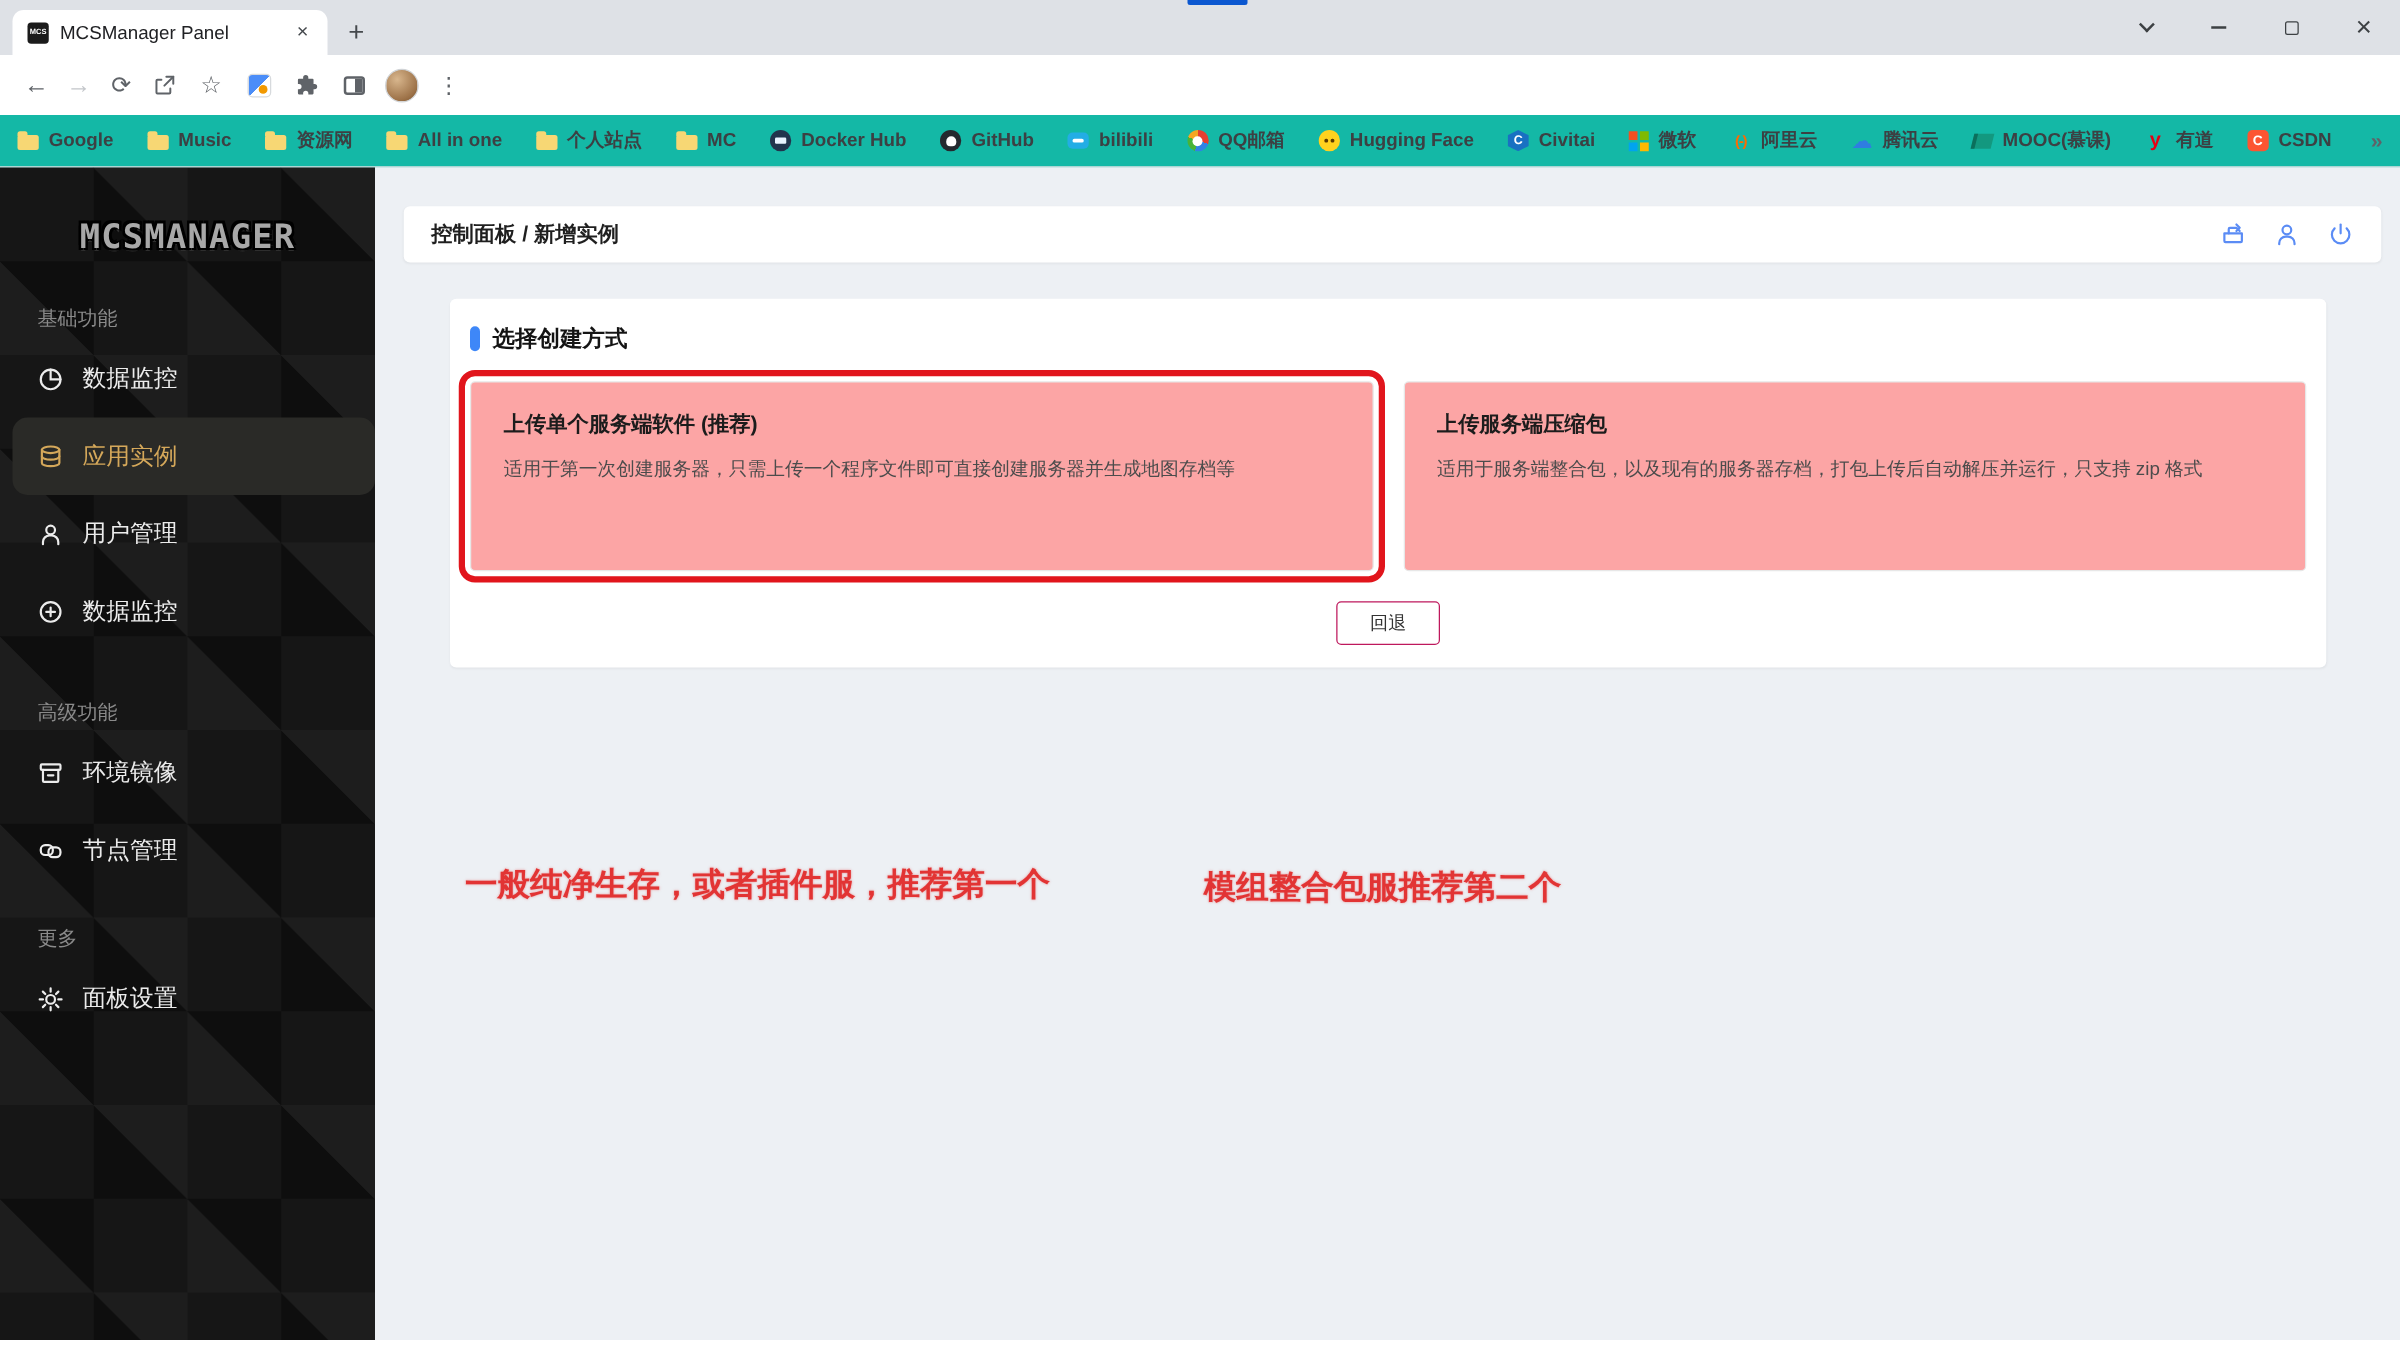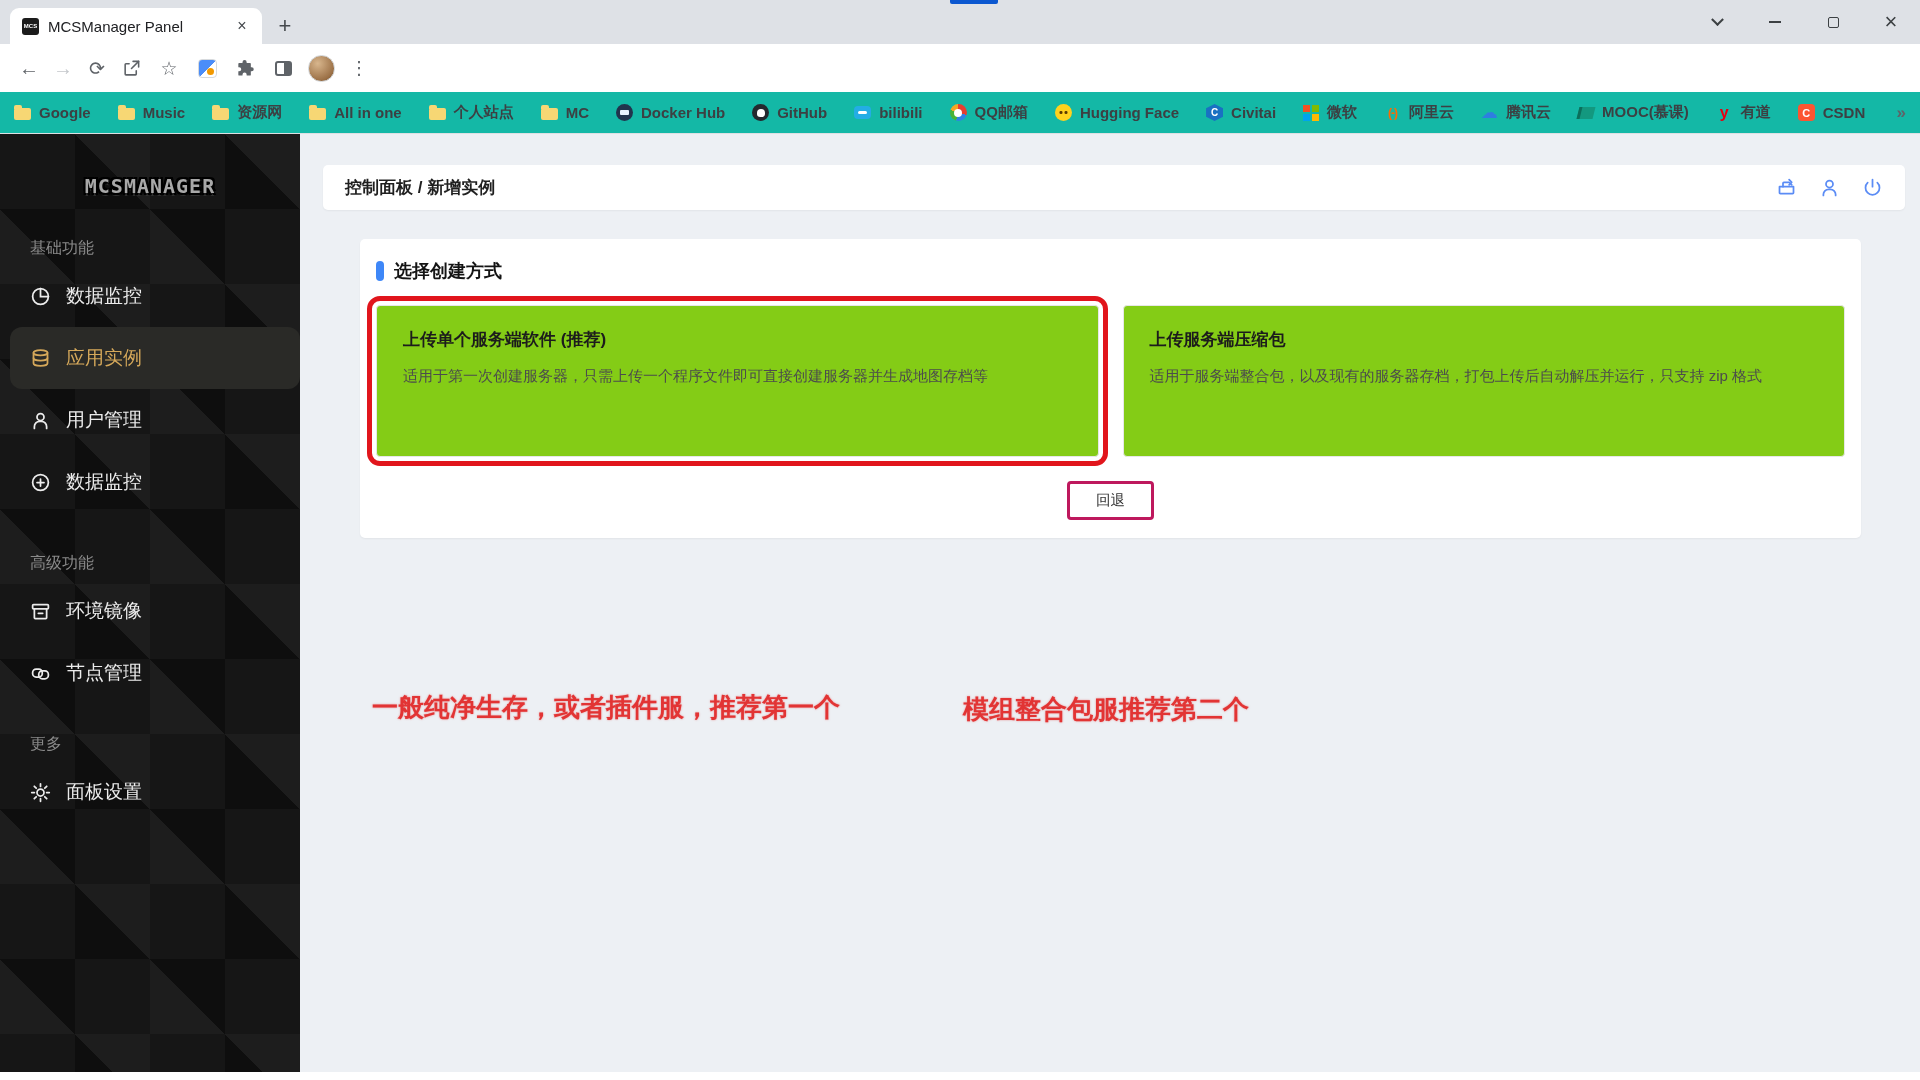--- a/index.html
+++ b/index.html
@@ -95,21 +95,21 @@
   .i-csdn::after { content:"C"; }
 
   
   .page { display:flex; height:938px; }
   .sidebar { width:300px; height:100%; flex:none; background-color:#161616;
     background-image:
       linear-gradient(45deg, rgba(255,255,255,.03) 25%, transparent 25%, transparent 75%, rgba(255,255,255,.03) 75%),
       linear-gradient(45deg, rgba(0,0,0,.35) 25%, transparent 25%, transparent 75%, rgba(0,0,0,.35) 75%);
     background-size:150px 150px; background-position:0 0,75px 75px; padding-top:40px; }
   .logo { text-align:center; font-family:"DejaVu Sans Mono","Liberation Mono",monospace;
-    font-weight:bold; font-size:20px; letter-spacing:1px; color:#a8a8a8;
+    font-weight:bold; font-size:27px; letter-spacing:1px; color:#a8a8a8;
     text-shadow:-2px -2px 0 #000, 2px -2px 0 #000, -2px 2px 0 #000, 2px 2px 0 #000, 0 3px 0 #2e2e2e; }
   .sec-title { color:#8a8a8a; font-size:16px; margin:40px 0 6px 30px; }
   .side-item { height:62px; display:flex; align-items:center; padding-left:30px; color:#ececec;
     font-size:19px; cursor:pointer; }
   .side-item svg { width:21px; height:21px; margin-right:15px; flex:none; }
   .side-item.active { background:#2a2a27; margin:0 0 0 10px; padding-left:20px; border-radius:12px;
     color:#d5a85a; }
   .sec-more { margin-top:30px; }
 
   .main { flex:1; background:#edf0f4; position:relative; padding:31px 15px 0 23px; }
@@ -119,26 +119,26 @@
   .hdr-icons { display:flex; align-items:center; gap:22px; color:#5b8cf5; }
   .hdr-icons svg { width:21px; height:21px; display:block; cursor:pointer; }
 
   .content-card { background:#fff; border-radius:5px; box-shadow:0 1px 2px rgba(0,0,0,.05);
     margin:29px 44px 0 37px; padding:20px 16px 18px 16px; }
   .panel-title { display:flex; align-items:center; margin-bottom:22px; }
   .blue-bar { width:8px; height:20px; border-radius:4px; background:#3e87f8; margin-right:10px; }
   .panel-title span { font-size:18px; font-weight:bold; color:#141414; }
   .cards { display:flex; gap:24px; align-items:stretch; }
   .opt-card { flex:1; border:1px solid #e7e7e7; border-radius:4px; padding:22px 26px; min-height:150px;
-    background:#84cc16; cursor:pointer; }
+    background:#fca5a5; cursor:pointer; }
   .opt-card.highlighted { outline:5px solid #e1151c; outline-offset:4px; min-height:152px; }
   .opt-title { font-size:17px; font-weight:bold; color:#1c1c1c; margin-bottom:13px; }
   .opt-desc { font-size:15px; color:#4c4c4c; line-height:1.65; }
   .back-row { display:flex; justify-content:center; margin-top:24px; }
-  .back-btn { background:#fff; border:3px solid #be185d; border-radius:4px; padding:7px 26px;
+  .back-btn { background:#fff; border:1px solid #be185d; border-radius:4px; padding:7px 26px;
     font-size:14.5px; color:#333; cursor:pointer; font-family:inherit; }
 
   .annotation { position:absolute; font-size:26px; font-weight:bold; color:#e23434;
     text-shadow:0 0 2px rgba(226,52,52,.55); white-space:nowrap; }
   .anno-1 { left:72px; top:556px; }
   .anno-2 { left:663px; top:558px; }
 </style>
 </head>
 <body>
 

